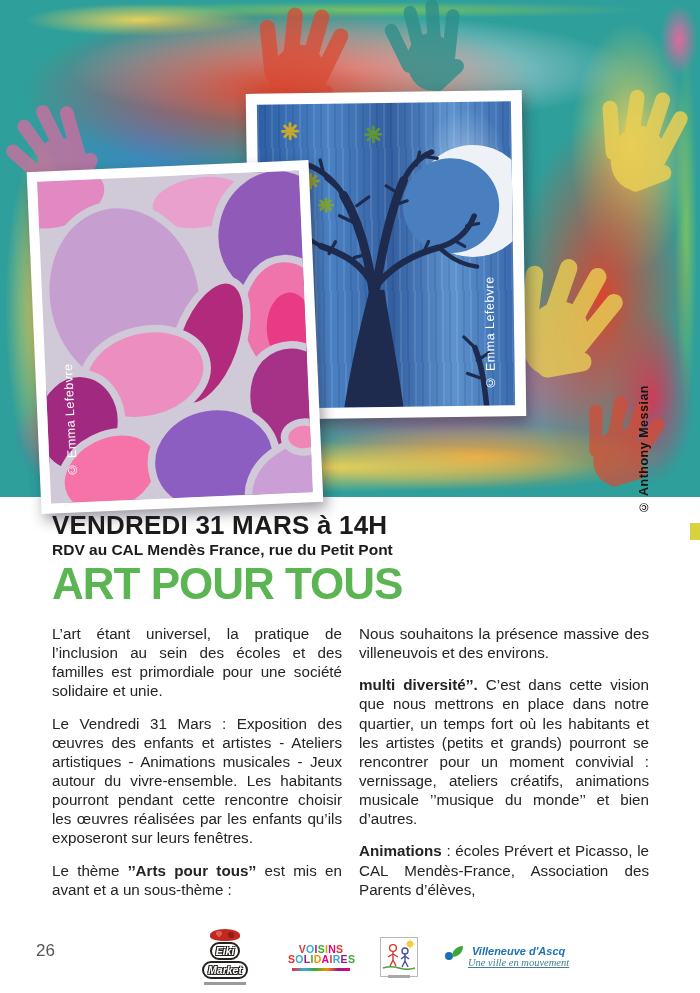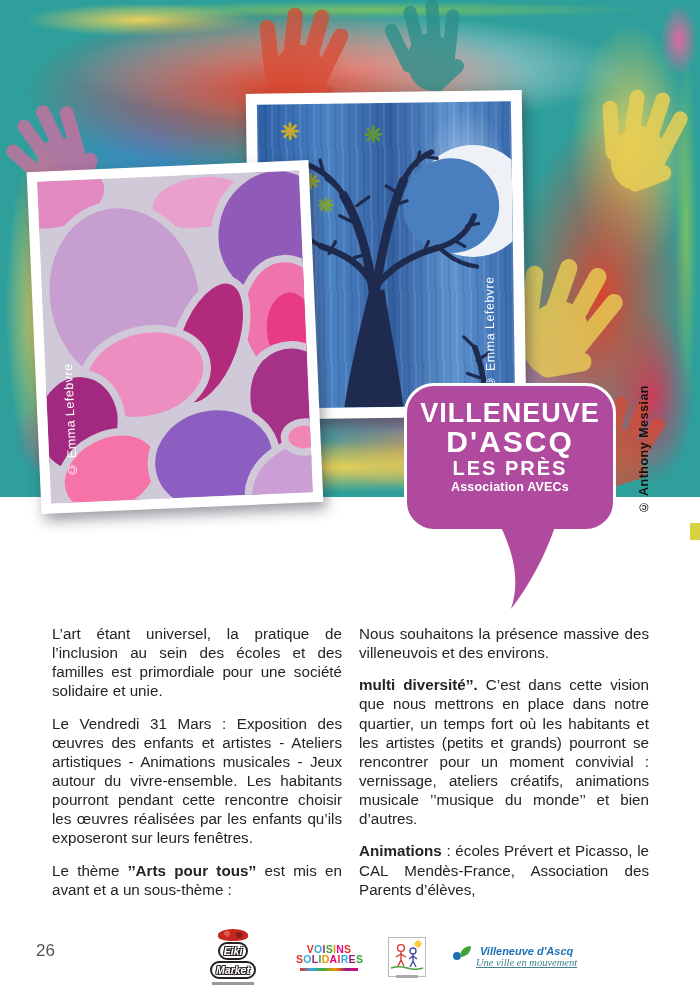--- a/index.html
+++ b/index.html
@@ -66,21 +66,21 @@
   .event .title{font-size:44px;font-weight:700;color:#5ab552;letter-spacing:-1px;margin-top:3px;line-height:1.0;}
 
   
   .article{position:absolute;left:52px;top:624px;width:597px;display:flex;gap:17px;}
   .colx{width:290px;}
   .para{margin:0 0 13px 0;font-size:15.2px;line-height:1.26;text-align:justify;color:#262323;}
   .para .b{font-weight:700;}
 
   
   .page-num{position:absolute;left:36px;top:941px;font-size:17px;color:#55565a;text-align:center;}
-  .logos{position:absolute;left:196px;top:930px;height:54px;display:flex;align-items:center;gap:26px;}
+  .logos{position:absolute;left:188px;top:930px;height:54px;display:flex;align-items:center;gap:26px;}
   .logo{position:relative;text-align:center;}
   .logo-eiki{width:74px;text-align:center;}
   .logo-eiki .berries{width:30px;height:12px;margin:0 auto;border-radius:50% 50% 40% 40%;
       background:radial-gradient(circle at 30% 40%,#e05a4a 0 3px,transparent 3px),
                  radial-gradient(circle at 70% 50%,#8c1f1a 0 3px,transparent 3px),#c4271f;}
   .logo-eiki .pill{display:inline-block;margin-top:1px;border:2px solid #26211f;border-radius:9px;
       background:#fff;padding:1px 4px;font-size:10.5px;font-weight:800;font-style:italic;color:#fff;
       text-shadow:-1px -1px 0 #26211f,1px -1px 0 #26211f,-1px 1px 0 #26211f,1px 1px 0 #26211f,0 1px 0 #26211f;}
   .logo-eiki .bar{width:42px;height:3px;background:#9a9a9a;margin:3px auto 0;}
   .logo-voisins{width:66px;text-align:center;font-weight:800;font-size:10.5px;line-height:1.0;letter-spacing:.3px;}
@@ -194,30 +194,26 @@
         </g>
       </svg>
       <div class="credit-emma v-credit">© Emma Lefebvre</div>
     </div>
   </div>
 
   <div class="credit-anthony v-credit">© Anthony Messian</div>
 
   <div class="yellow-tab"></div>
 
-  <div class="bubble">
-    <div class="l1">VILLENEUVE</div>
-    <div class="l2">D'ASCQ</div>
-    <div class="l3">LES PRÈS</div>
-    <div class="l4">Association AVECs</div>
-    <svg class="bubble-tail" viewBox="0 0 58 84">
-      <path d="M2,0 L56,0 C46,28 32,56 12,82 C22,52 13,24 2,0 Z" fill="#b04a9e"></path>
-    </svg>
-  </div>
-
+
+  <div class="event">
+    <div class="date">VENDREDI 31 MARS à 14H</div>
+    <div class="venue">RDV au CAL Mendès France, rue du Petit Pont</div>
+    <div class="title">ART POUR TOUS</div>
+  </div>
 
   <div class="article">
     <div class="colx">
         <p class="para"><span>L’art étant universel, la pratique de l’inclusion au sein des écoles et des familles est primordiale pour une société solidaire et unie.</span></p>
         <p class="para"><span>Le Vendredi 31 Mars : Exposition des œuvres des enfants et artistes - Ateliers artistiques - Animations musicales - Jeux autour du vivre-ensemble. Les habitants pourront pendant cette rencontre choisir les œuvres réalisées par les enfants qu’ils exposeront sur leurs fenêtres.</span></p>
         <p class="para"><span>Le thème </span><span class="b">’’Arts pour tous’’</span><span> est mis en avant et a un sous-thème : </span></p>
       </div>
     <div class="colx">
         <p class="para"><span>Nous souhaitons la présence massive des villeneuvois et des environs.</span></p>
         <p class="para"><span class="b">multi diversité’’.</span><span> C’est dans cette vision que nous mettrons en place dans notre quartier, un temps fort où les habitants et les artistes (petits et grands) pourront se rencontrer pour un moment convivial : vernissage, ateliers créatifs, animations musicale ’’musique du monde’’ et bien d’autres.</span></p>

